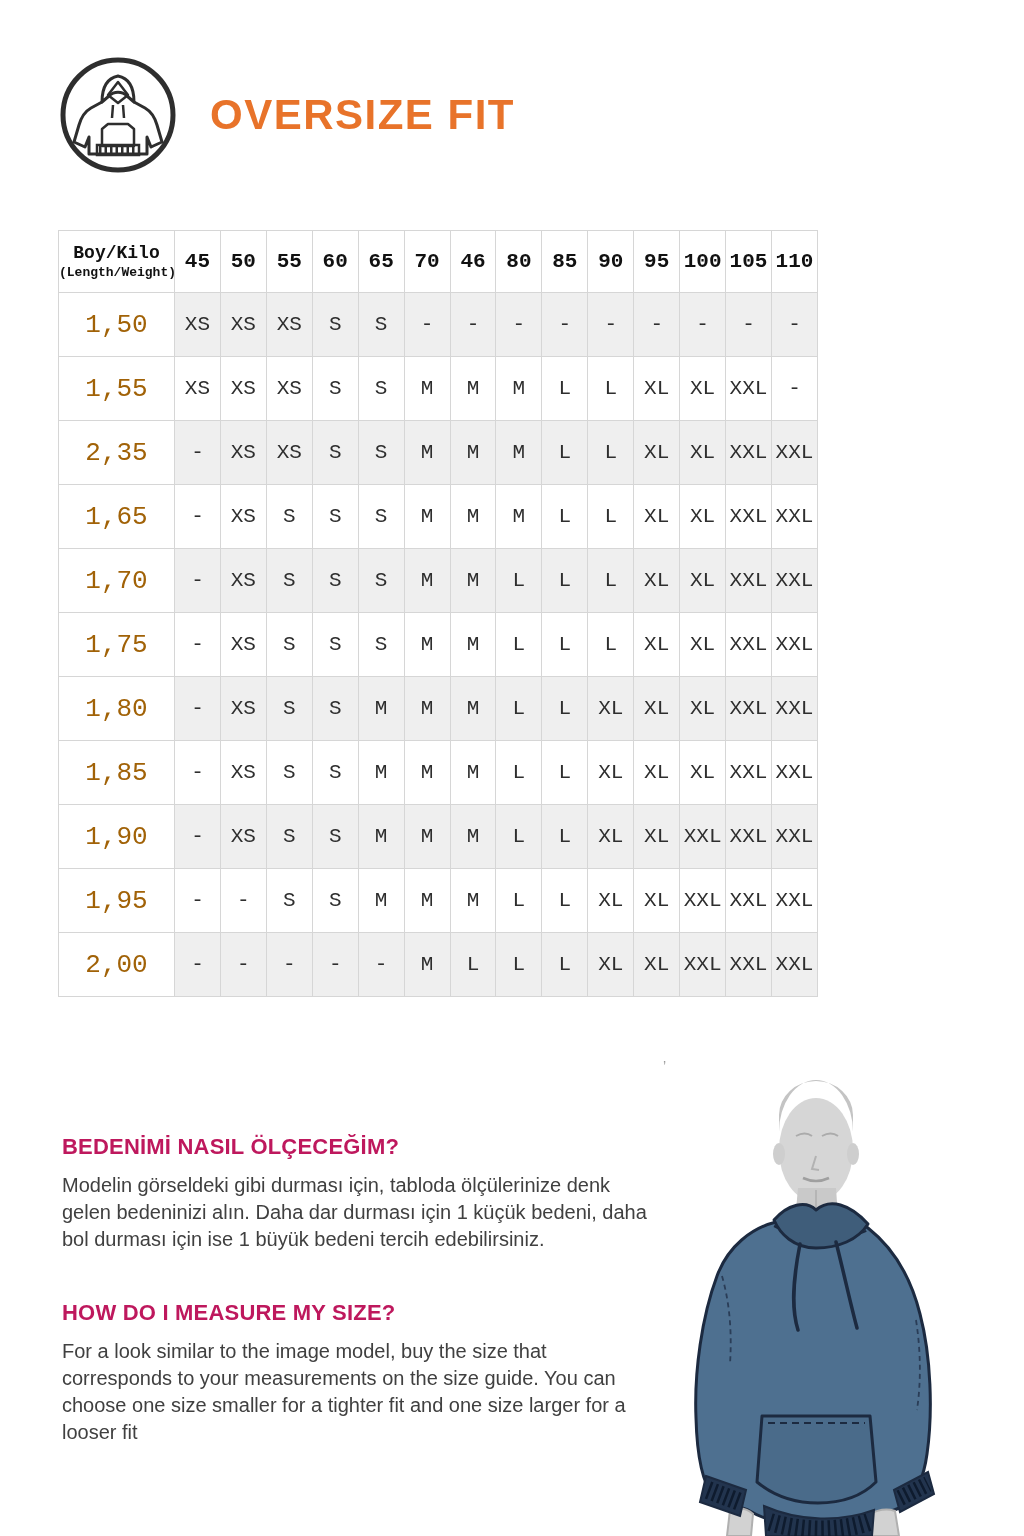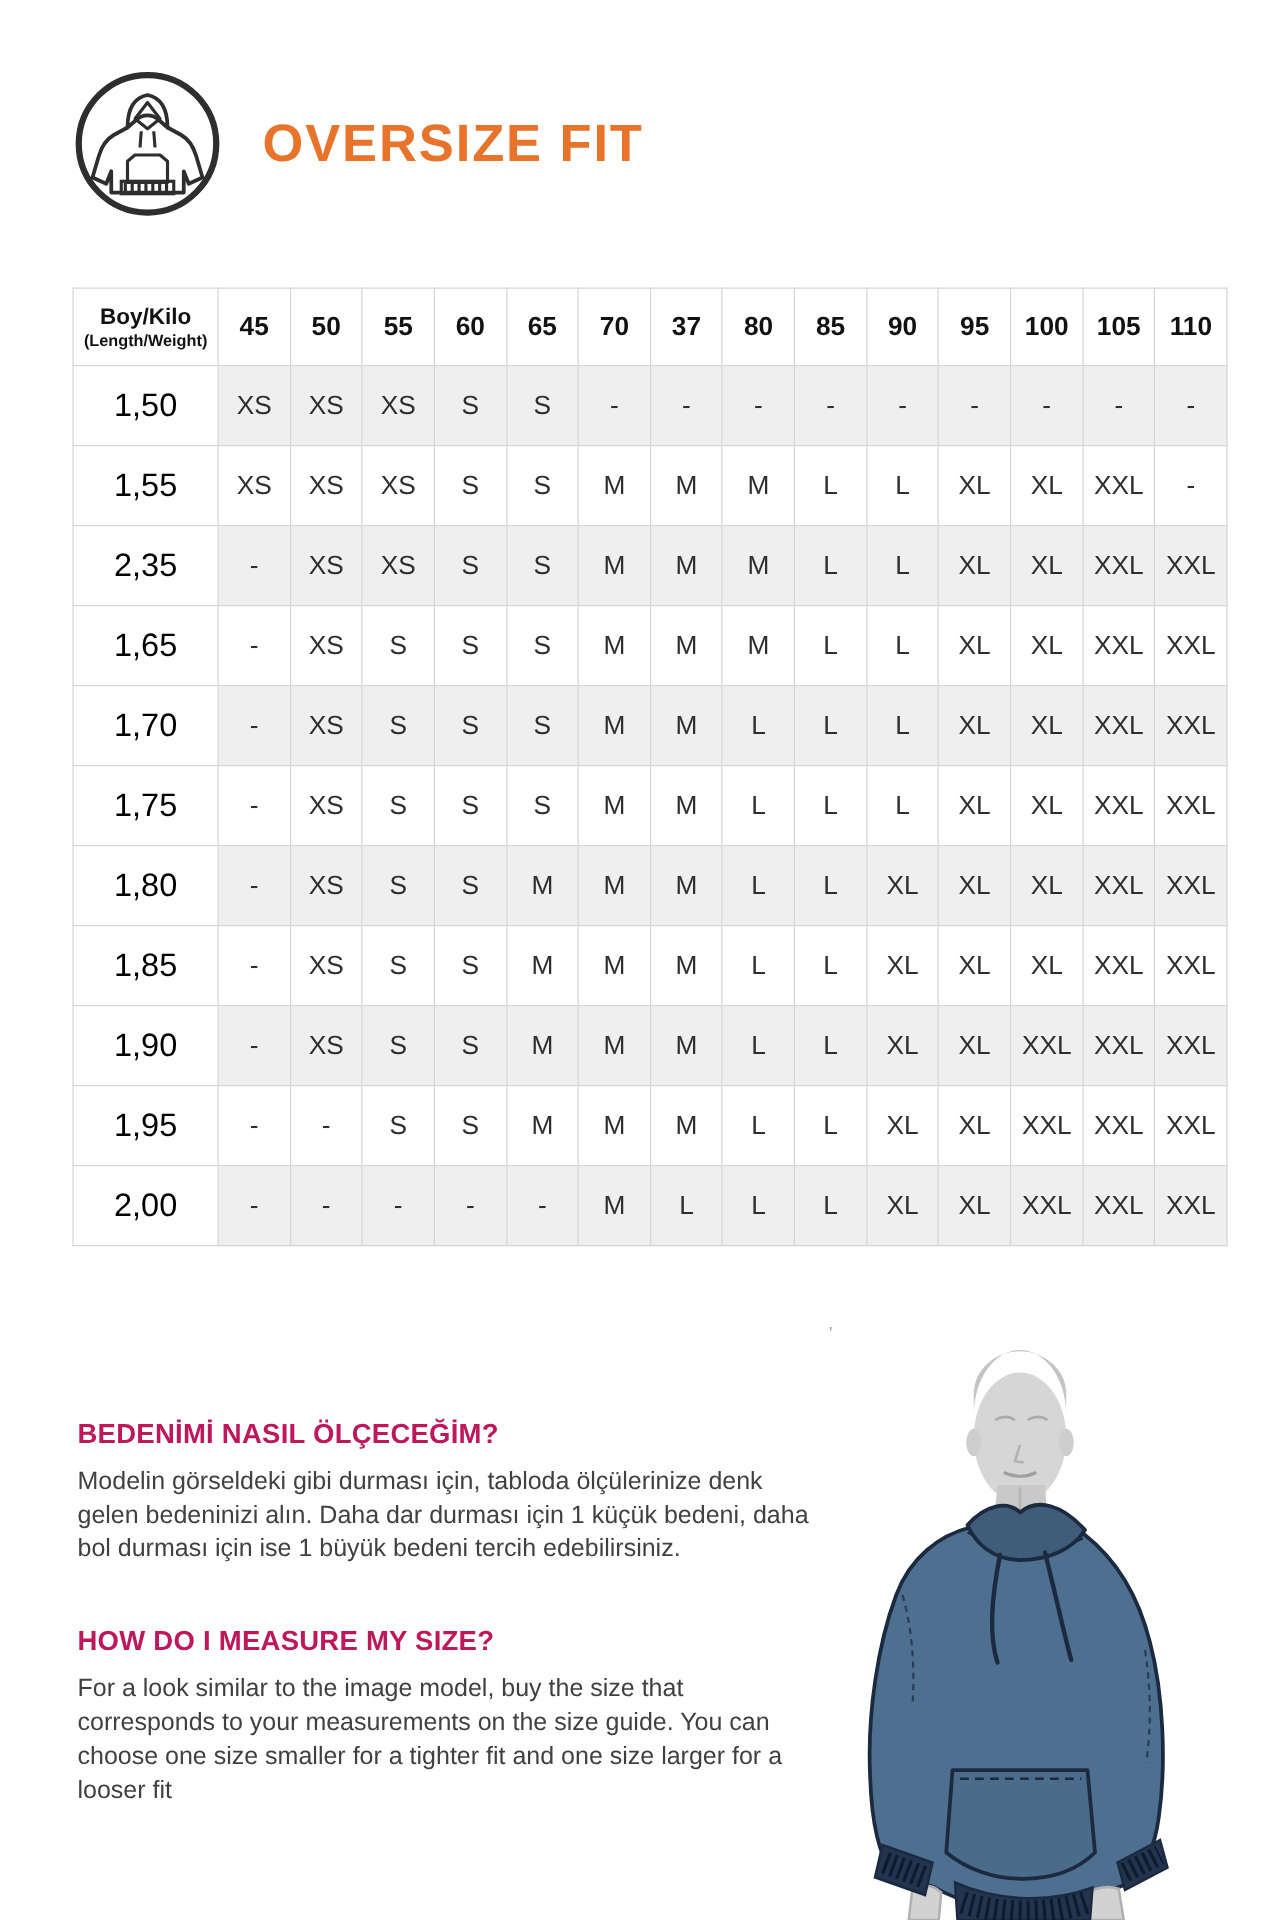--- a/index.html
+++ b/index.html
@@ -12,31 +12,31 @@
   
   .brand { position:absolute; left:58px; top:55px; display:flex; align-items:center;justify-content:center; }
   .badge { width:120px; height:120px; flex:0 0 auto; }
   .brand h1 {
     margin:0 0 0 32px; font-size:42px; font-weight:bold;
     color:#e8732a; letter-spacing:1.5px;
   }
 
   
   .size-table {
-    position:absolute; left:58px; top:230px; width:924px;
-    border-collapse:collapse; table-layout:fixed;
+    position:absolute; left:58px; top:230px; width:760px;
+    border-collapse:collapse; table-layout:fixed;font-family:Liberation Mono, monospace;
   }
   .size-table th, .size-table td { border:1px solid #d6d6d6; text-align:center; padding:0; }
   .size-table thead th { height:61px; background:#ffffff; color:#111; }
   .size-table thead th.weight { font-size:21px; font-weight:bold; }
   th.corner { width:115px; background:#e8762b; color:#ffffff; vertical-align:middle; }
   .corner .l1 { display:block; font-size:18px; font-weight:bold; line-height:1.2; }
   .corner .l2 { display:block; font-size:13px; font-weight:bold; line-height:1.2; }
   .size-table tbody th.rowlabel {
-    background:#ffffff; color:#000000; font-weight:normal; font-size:26px; height:63px;margin-top:13px;
+    background:#ffffff; color:#a16207; font-weight:normal; font-size:26px; height:63px;margin-top:13px;
   }
   .size-table tbody td { height:63px; font-size:21px; color:#2e2e2e; background:#ffffff; }
   .size-table tbody tr.shaded td { background:#efefef; }
 
   
   .text-col { position:absolute; left:62px; top:1134px; width:600px; }
   .text-col h2 {
     margin:0 0 12px 0; font-size:22px; font-weight:bold;
     color:#be185d; letter-spacing:0.2px;
   }
@@ -79,21 +79,21 @@
         <th class="corner">
           <span class="l1">Boy/Kilo</span>
           <span class="l2">(Length/Weight)</span>
         </th>
       <th class="weight">45</th>
           <th class="weight">50</th>
           <th class="weight">55</th>
           <th class="weight">60</th>
           <th class="weight">65</th>
           <th class="weight">70</th>
-          <th class="weight">37</th>
+          <th class="weight">46</th>
           <th class="weight">80</th>
           <th class="weight">85</th>
           <th class="weight">90</th>
           <th class="weight">95</th>
           <th class="weight">100</th>
           <th class="weight">105</th>
           <th class="weight">110</th>
         </tr>
     </thead>
     <tbody>

